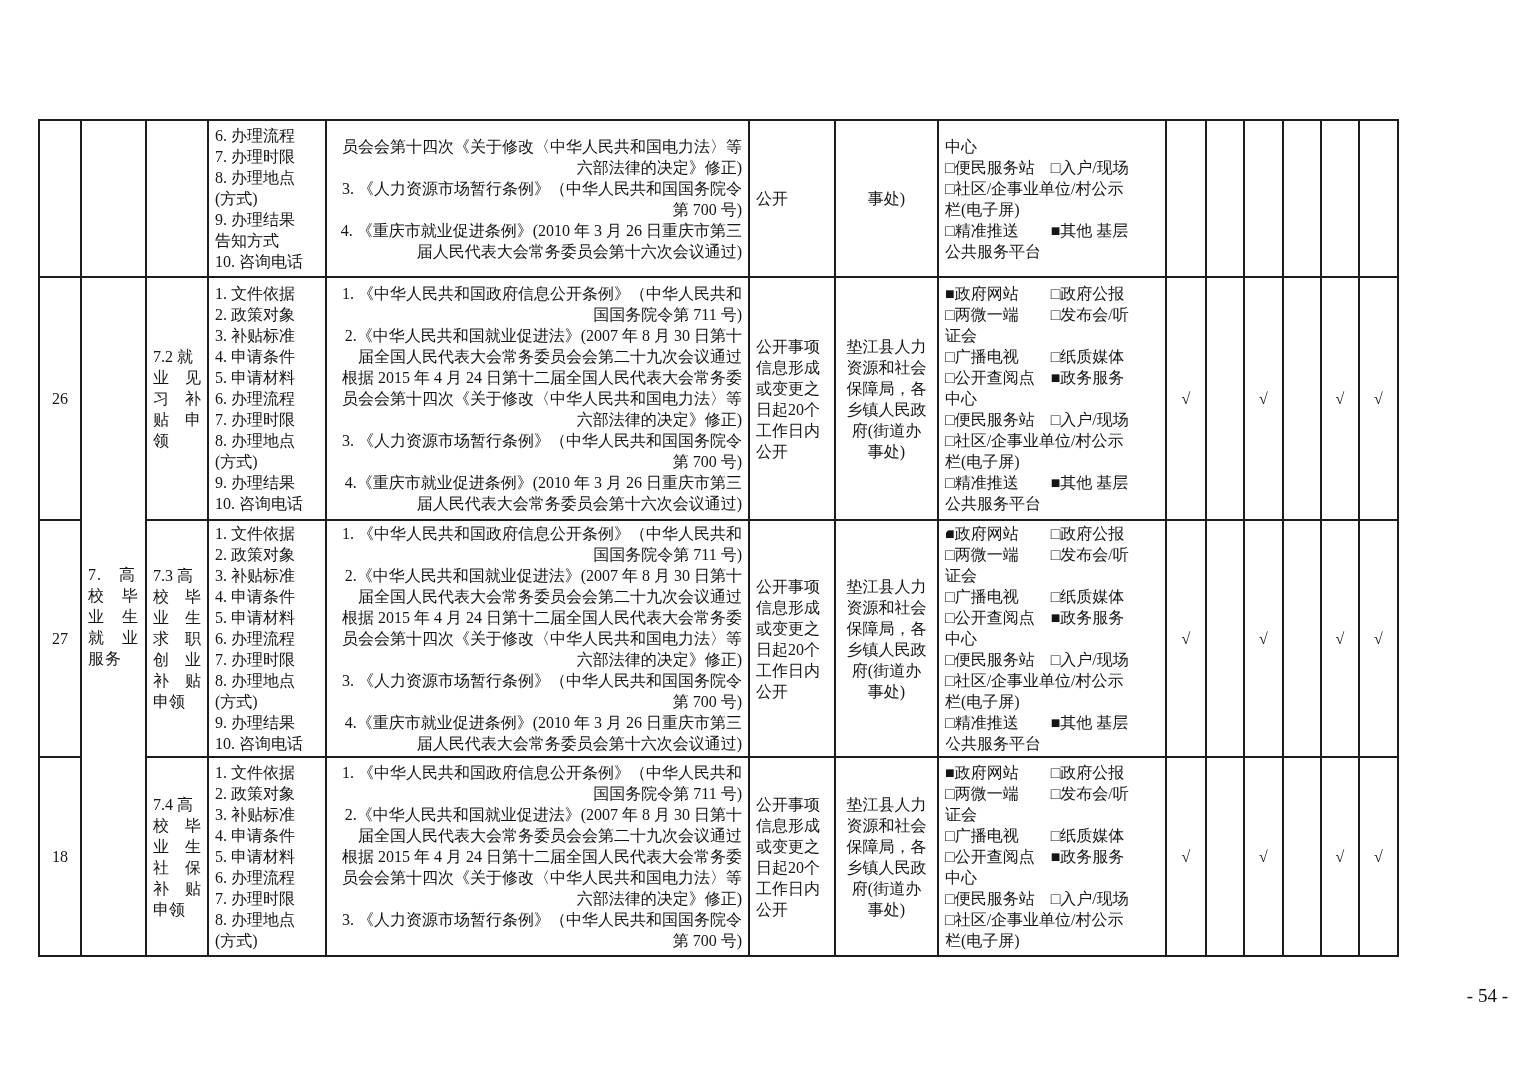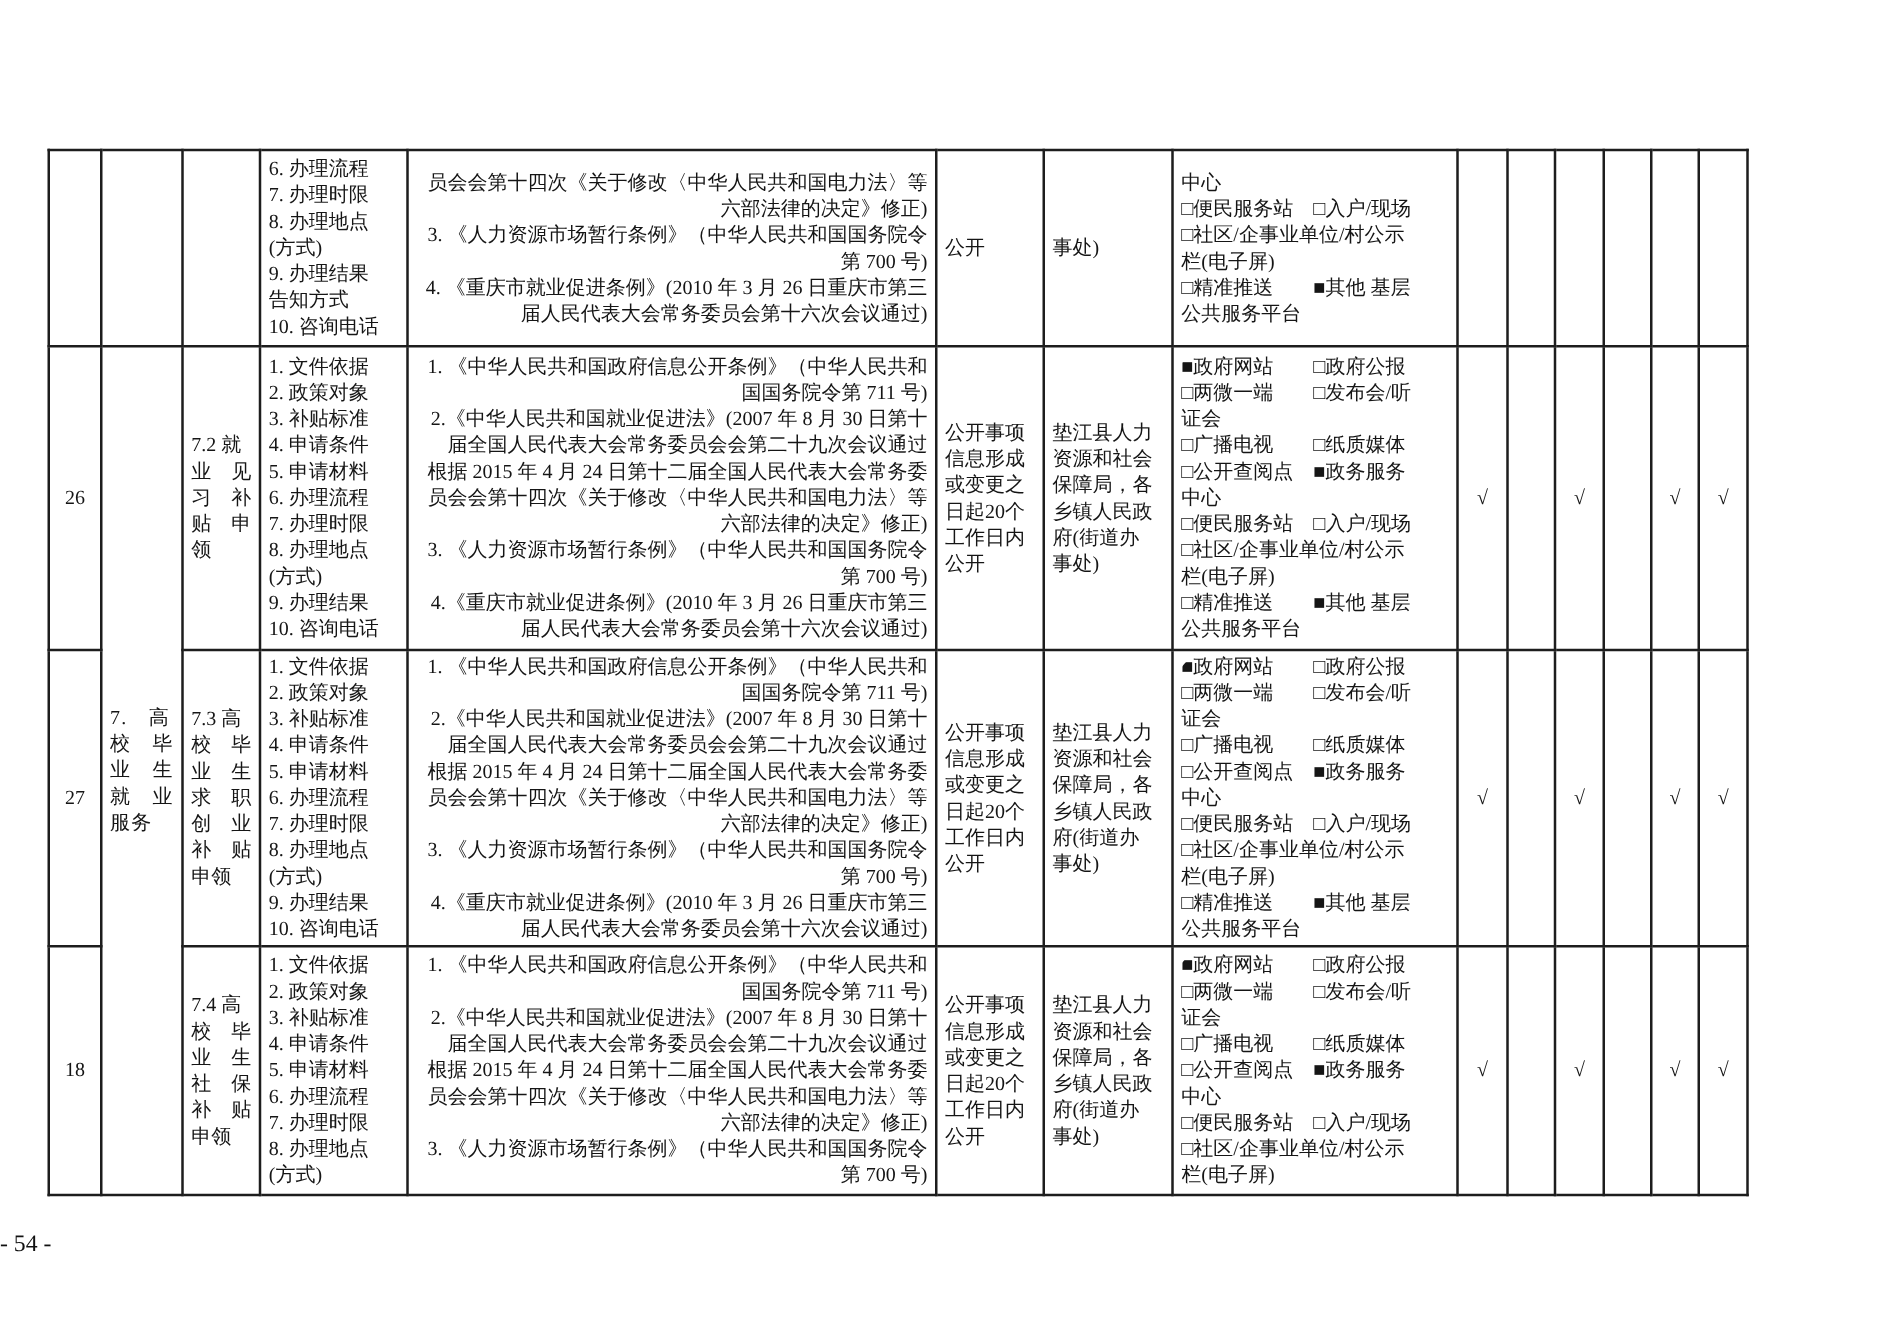--- a/index.html
+++ b/index.html
@@ -20,30 +20,30 @@
     vertical-align:middle;
   }
   .ml   { white-space:pre-line; }
   .vtop { vertical-align:top; }
   .c-num   { text-align:center; font-size:17px;margin-top:44px; }
   .c-cat   { padding-left:9px; padding-right:4px; letter-spacing:1px; }
   .c-item  { padding-left:8px; padding-right:4px; }
   .c-list  { padding:3px 4px 2px 5px; }
   .c-legal { padding:3px 6px 2px 8px; line-height:22px;text-align:right; }
   .c-time  { padding:2px 6px 2px 8px; }
-  .c-agency{ padding:2px 4px 2px 8px; }
+  .c-agency{ padding:2px 4px 2px 8px;text-align:center; }
   .c-chan  { padding:3px 4px 2px 8px; line-height:22px;border-radius:30px; }
   .c-chk   { text-align:center; font-size:16px; padding:0; }
   tr.r-partial { height:157px; }
   tr.r-26 { height:243px; }
   tr.r-27 { height:237px; }
   tr.r-28 { height:199px; }
   .page-num {
     position:absolute; left:0; top:985px; width:1508px;
-    text-align:left; font-size:19px; color:#111;
+    text-align:right; font-size:19px; color:#111;
   }
 </style>
 </head>
 <body>
 
 <div class="table-wrap">
   <table class="disclosure">
     <colgroup>
       <col style="width:42px">
         <col style="width:65px">

